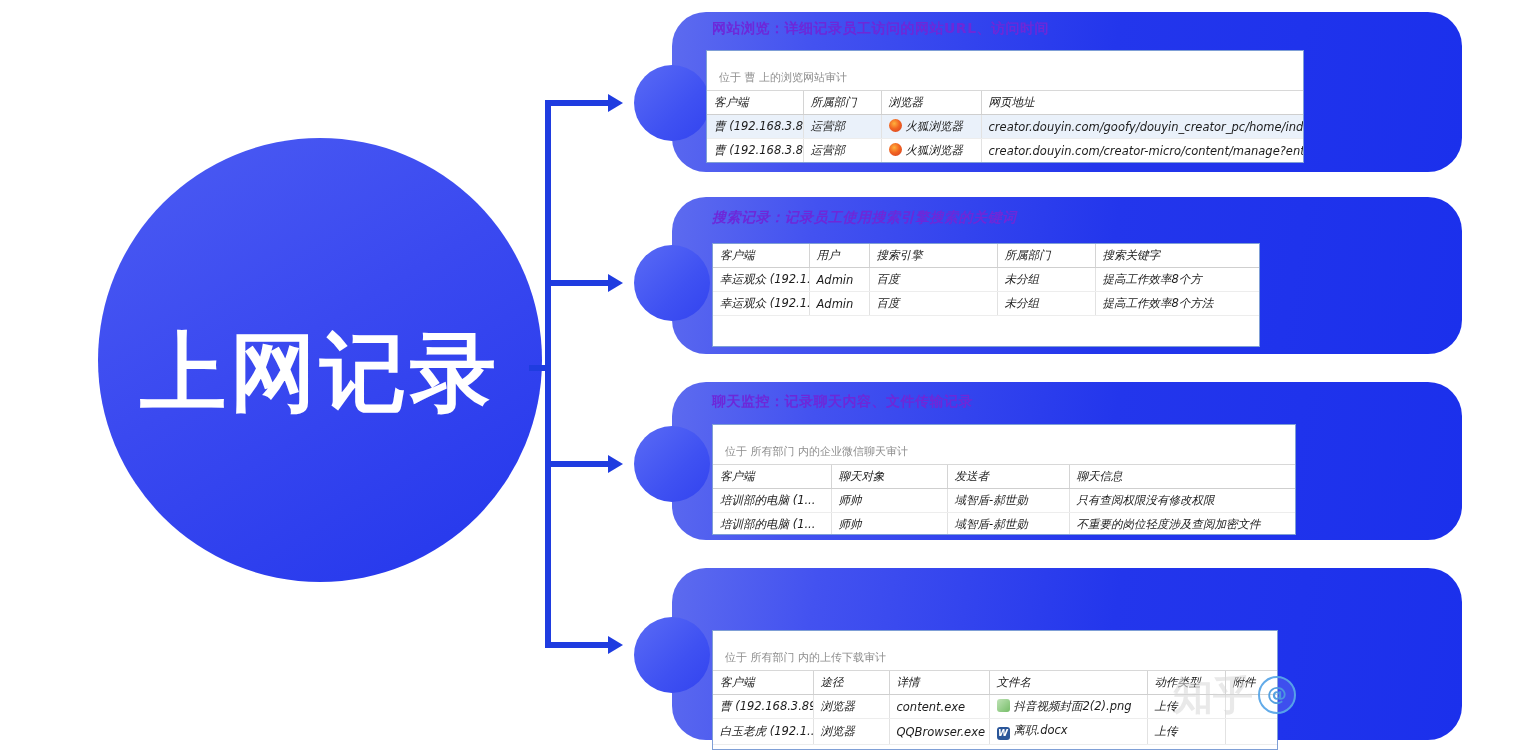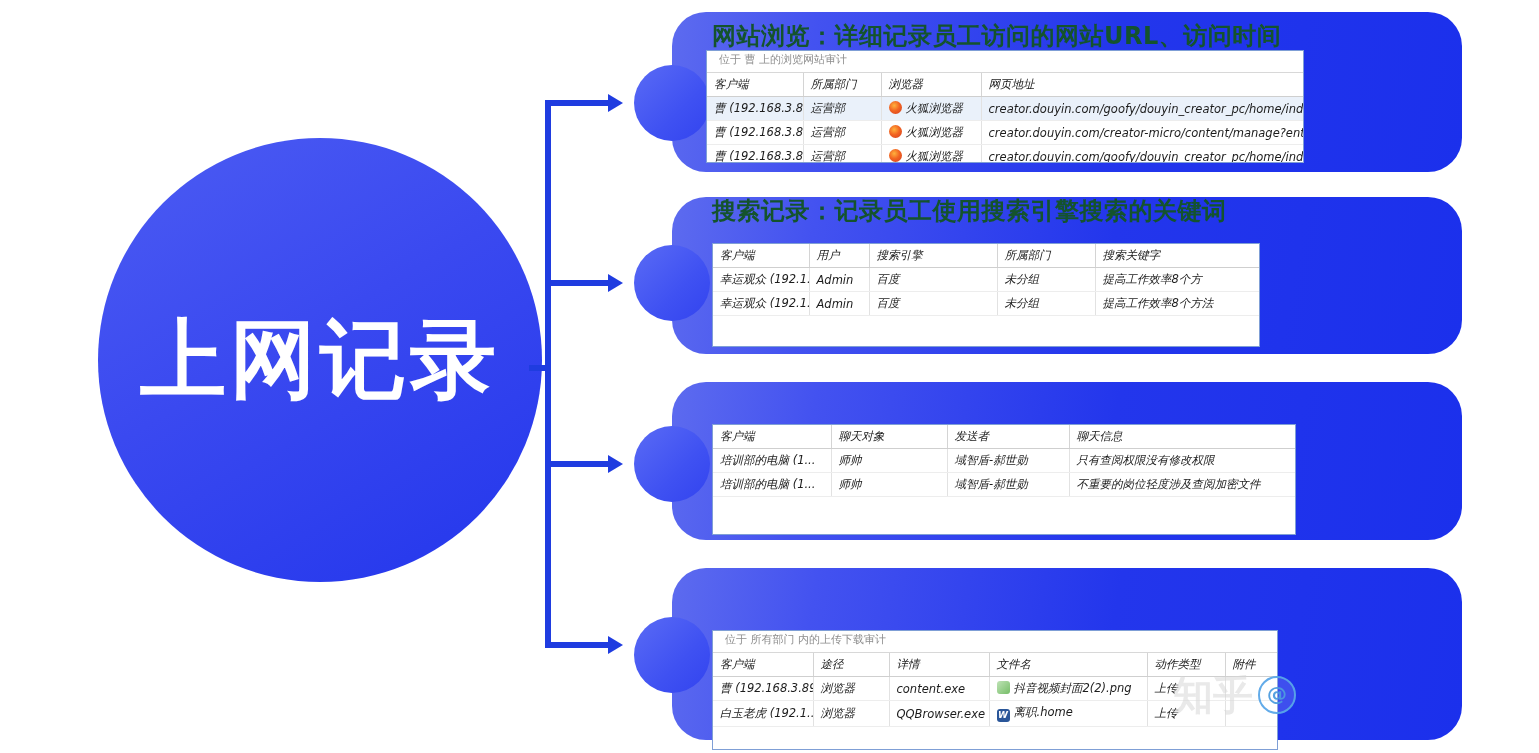--- a/index.html
+++ b/index.html
@@ -12,21 +12,21 @@
   }
   #stage{position:absolute;left:0;top:0;width:1539px;height:753px;}
 
   
   .hub{
     position:absolute;left:98px;top:138px;width:444px;height:444px;
     border-radius:50%;
     background:linear-gradient(150deg,#4c5cf3 0%,#3a49f0 45%,#2336ec 100%);
   }
   .hub-label{
-    position:absolute;left:0;top:0;width:444px;height:444px;
+    position:absolute;left:0;top:13px;width:444px;height:444px;
     display:flex;align-items:center;justify-content:center;
     color:#ffffff;font-size:86px;font-weight:bold;letter-spacing:4px;
     font-family:"DejaVu Sans","Liberation Sans",sans-serif;
     white-space:nowrap;
   }
 
   
   .conn-stub{position:absolute;background:#1f3ce0;}
   .trunk{position:absolute;left:545px;width:6px;background:#1f3ce0;}
   .branch{position:absolute;height:6px;background:#1f3ce0;}
@@ -42,37 +42,37 @@
     border-radius:34px;
     background:linear-gradient(100deg,#5d6bef 0%,#4352f0 18%,#2336ec 55%,#1b30ec 100%);
     box-sizing:border-box;
   }
   .bubble{
     position:absolute;width:76px;height:76px;border-radius:50%;
     background:linear-gradient(135deg,#5a6bf5 0%,#3f51f2 60%,#3243ef 100%);
   }
   .card-title{
     position:absolute;
-    color:#14532d;font-weight:bold;font-size:24px;letter-spacing:.5px;
+    color:#6d28d9;font-weight:bold;font-size:14px;letter-spacing:.5px;
     white-space:nowrap;
     font-family:"DejaVu Sans","Liberation Sans",sans-serif;
     text-align:right;
   }
 
   
   .pane{
     position:absolute;background:#ffffff;
     border:1px solid #7f9fd6;
     box-sizing:border-box;
     font-size:11.5px;color:#222;
     font-family:"DejaVu Sans","Liberation Sans",sans-serif;
     overflow:hidden;
   }
   .pane-caption{
-    padding:1px 9px 5px 12px;color:#8d8d8d;font-size:11px;
+    padding:19px 9px 5px 12px;color:#8d8d8d;font-size:11px;
     border-bottom:1px solid #d8d8d8;background:#fff;white-space:nowrap;
   }
   table.grid{border-collapse:collapse;width:100%;table-layout:fixed;font-style:italic;}
   table.grid th{
     font-weight:normal;text-align:left;color:#1a1a1a;font-size:11.5px;
     padding:4px 7px;border-right:1px solid #d4d4d4;border-bottom:1px solid #cfcfcf;
     background:#ffffff;white-space:nowrap;overflow:hidden;
   }
   table.grid td{
     padding:4px 7px;border-right:1px solid #e2e2e2;border-bottom:1px solid #ededed;
@@ -167,21 +167,21 @@
           <td><span class="cellicon ic-firefox"></span><span>火狐浏览器</span></td>
           <td>creator.douyin.com/goofy/douyin_creator_pc/home/index.html</td>
         </tr>
       </tbody>
     </table>
   </div>
 
   <div class="card" style="left:672px;top:197px;width:790px;height:157px;">
   </div>
   <div class="bubble" style="left:634px;top:245px;"></div>
-  <div class="card-title" style="left:712px;top:195px;">搜索记录：记录员工使用搜索引擎搜索的关键词</div>
+  <div class="card-title" style="left:712px;top:209px;font-style:italic;">搜索记录：记录员工使用搜索引擎搜索的关键词</div>
   <div class="pane" style="left:712px;top:243px;width:548px;height:104px;">
     <table class="grid">
       <colgroup>
           <col style="width:96px">
           <col style="width:60px">
           <col style="width:128px">
           <col style="width:98px">
           <col style="width:164px">
         </colgroup>
       <thead>
@@ -208,21 +208,23 @@
           <td>未分组</td>
           <td>提高工作效率8个方法</td>
         </tr>
       </tbody>
     </table>
   </div>
 
   <div class="card" style="left:672px;top:382px;width:790px;height:158px;">
   </div>
   <div class="bubble" style="left:634px;top:426px;"></div>
+  <div class="card-title" style="left:712px;top:393px;">聊天监控：记录聊天内容、文件传输记录</div>
   <div class="pane" style="left:712px;top:424px;width:584px;height:111px;">
+    <div class="pane-caption">位于 所有部门 内的企业微信聊天审计</div>
     <table class="grid">
       <colgroup>
           <col style="width:118px">
           <col style="width:116px">
           <col style="width:122px">
           <col style="width:228px">
         </colgroup>
       <thead>
           <tr>
         <th>客户端</th>
@@ -278,21 +280,21 @@
           <td>浏览器</td>
           <td>content.exe</td>
           <td><span class="cellicon ic-png"></span><span>抖音视频封面2(2).png</span></td>
           <td>上传</td>
           <td></td>
         </tr>
         <tr>
           <td>白玉老虎 (192.1...</td>
           <td>浏览器</td>
           <td>QQBrowser.exe</td>
-          <td><span class="cellicon ic-doc">W</span><span>离职.home</span></td>
+          <td><span class="cellicon ic-doc">W</span><span>离职.docx</span></td>
           <td>上传</td>
           <td></td>
         </tr>
       </tbody>
     </table>
   </div>
 
   <div class="wm-zhihu" style="left:1173px;top:668px;">知乎</div>
   <div class="wm" style="left:1258px;top:676px;">
     <div class="wm-logo">@</div>

